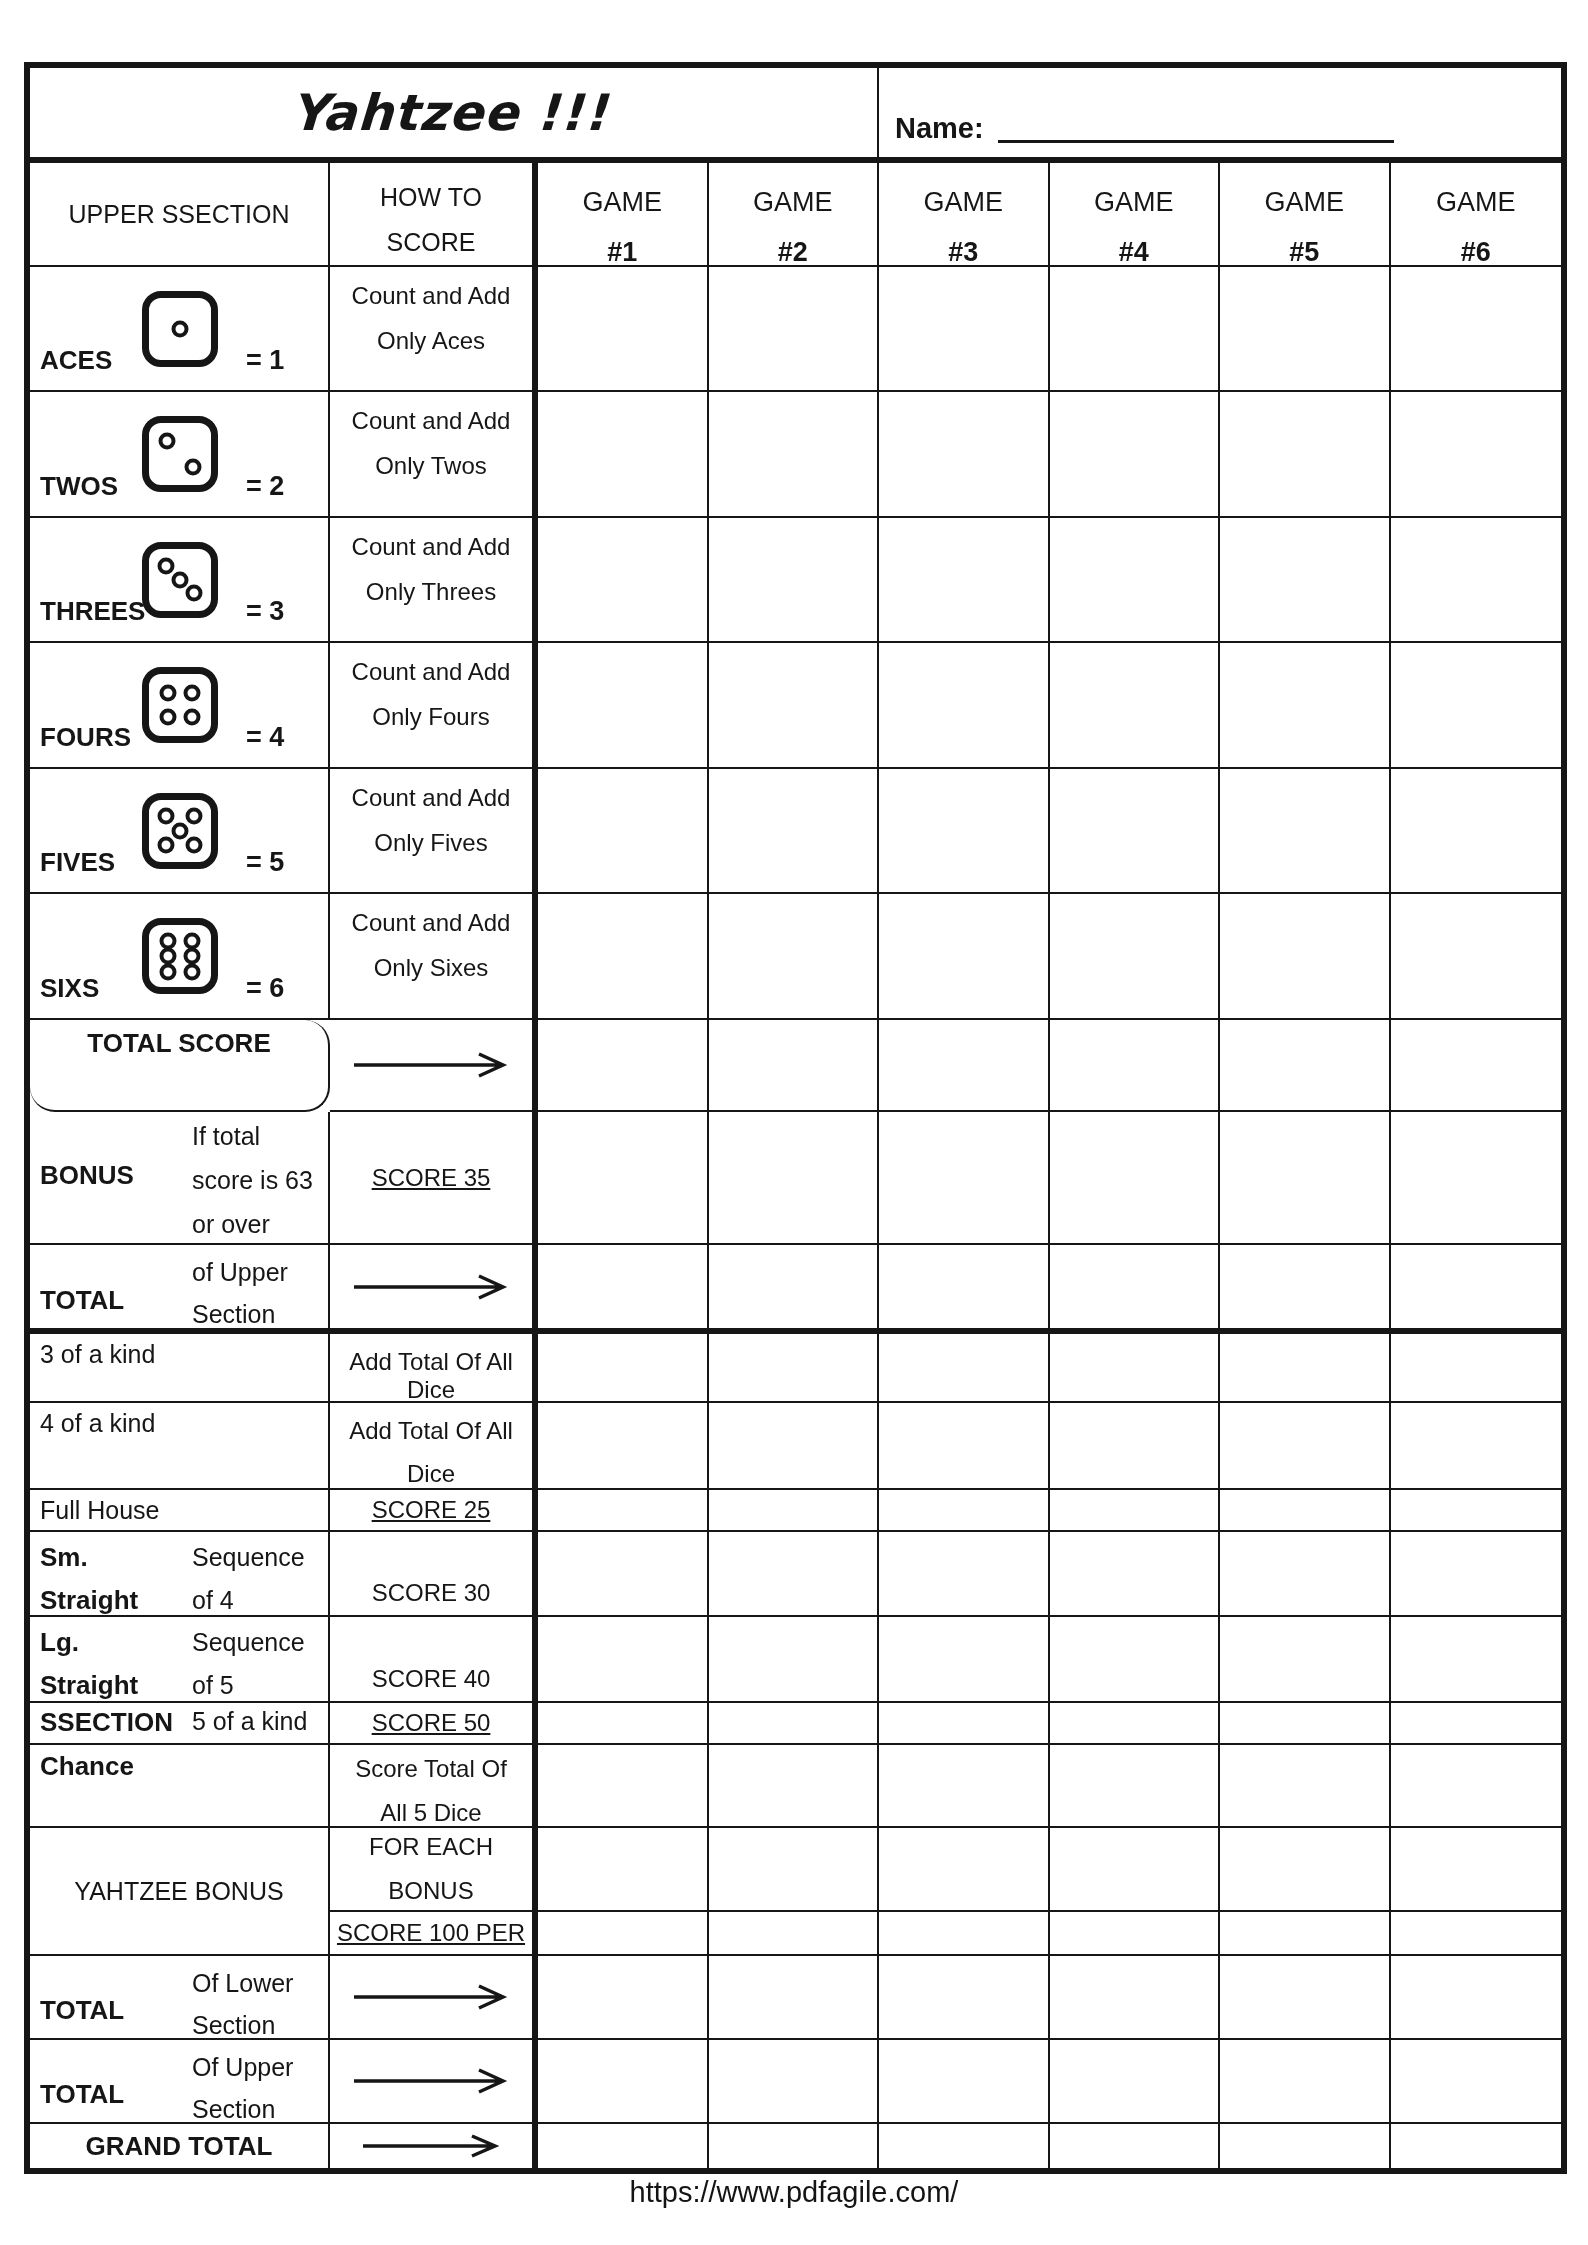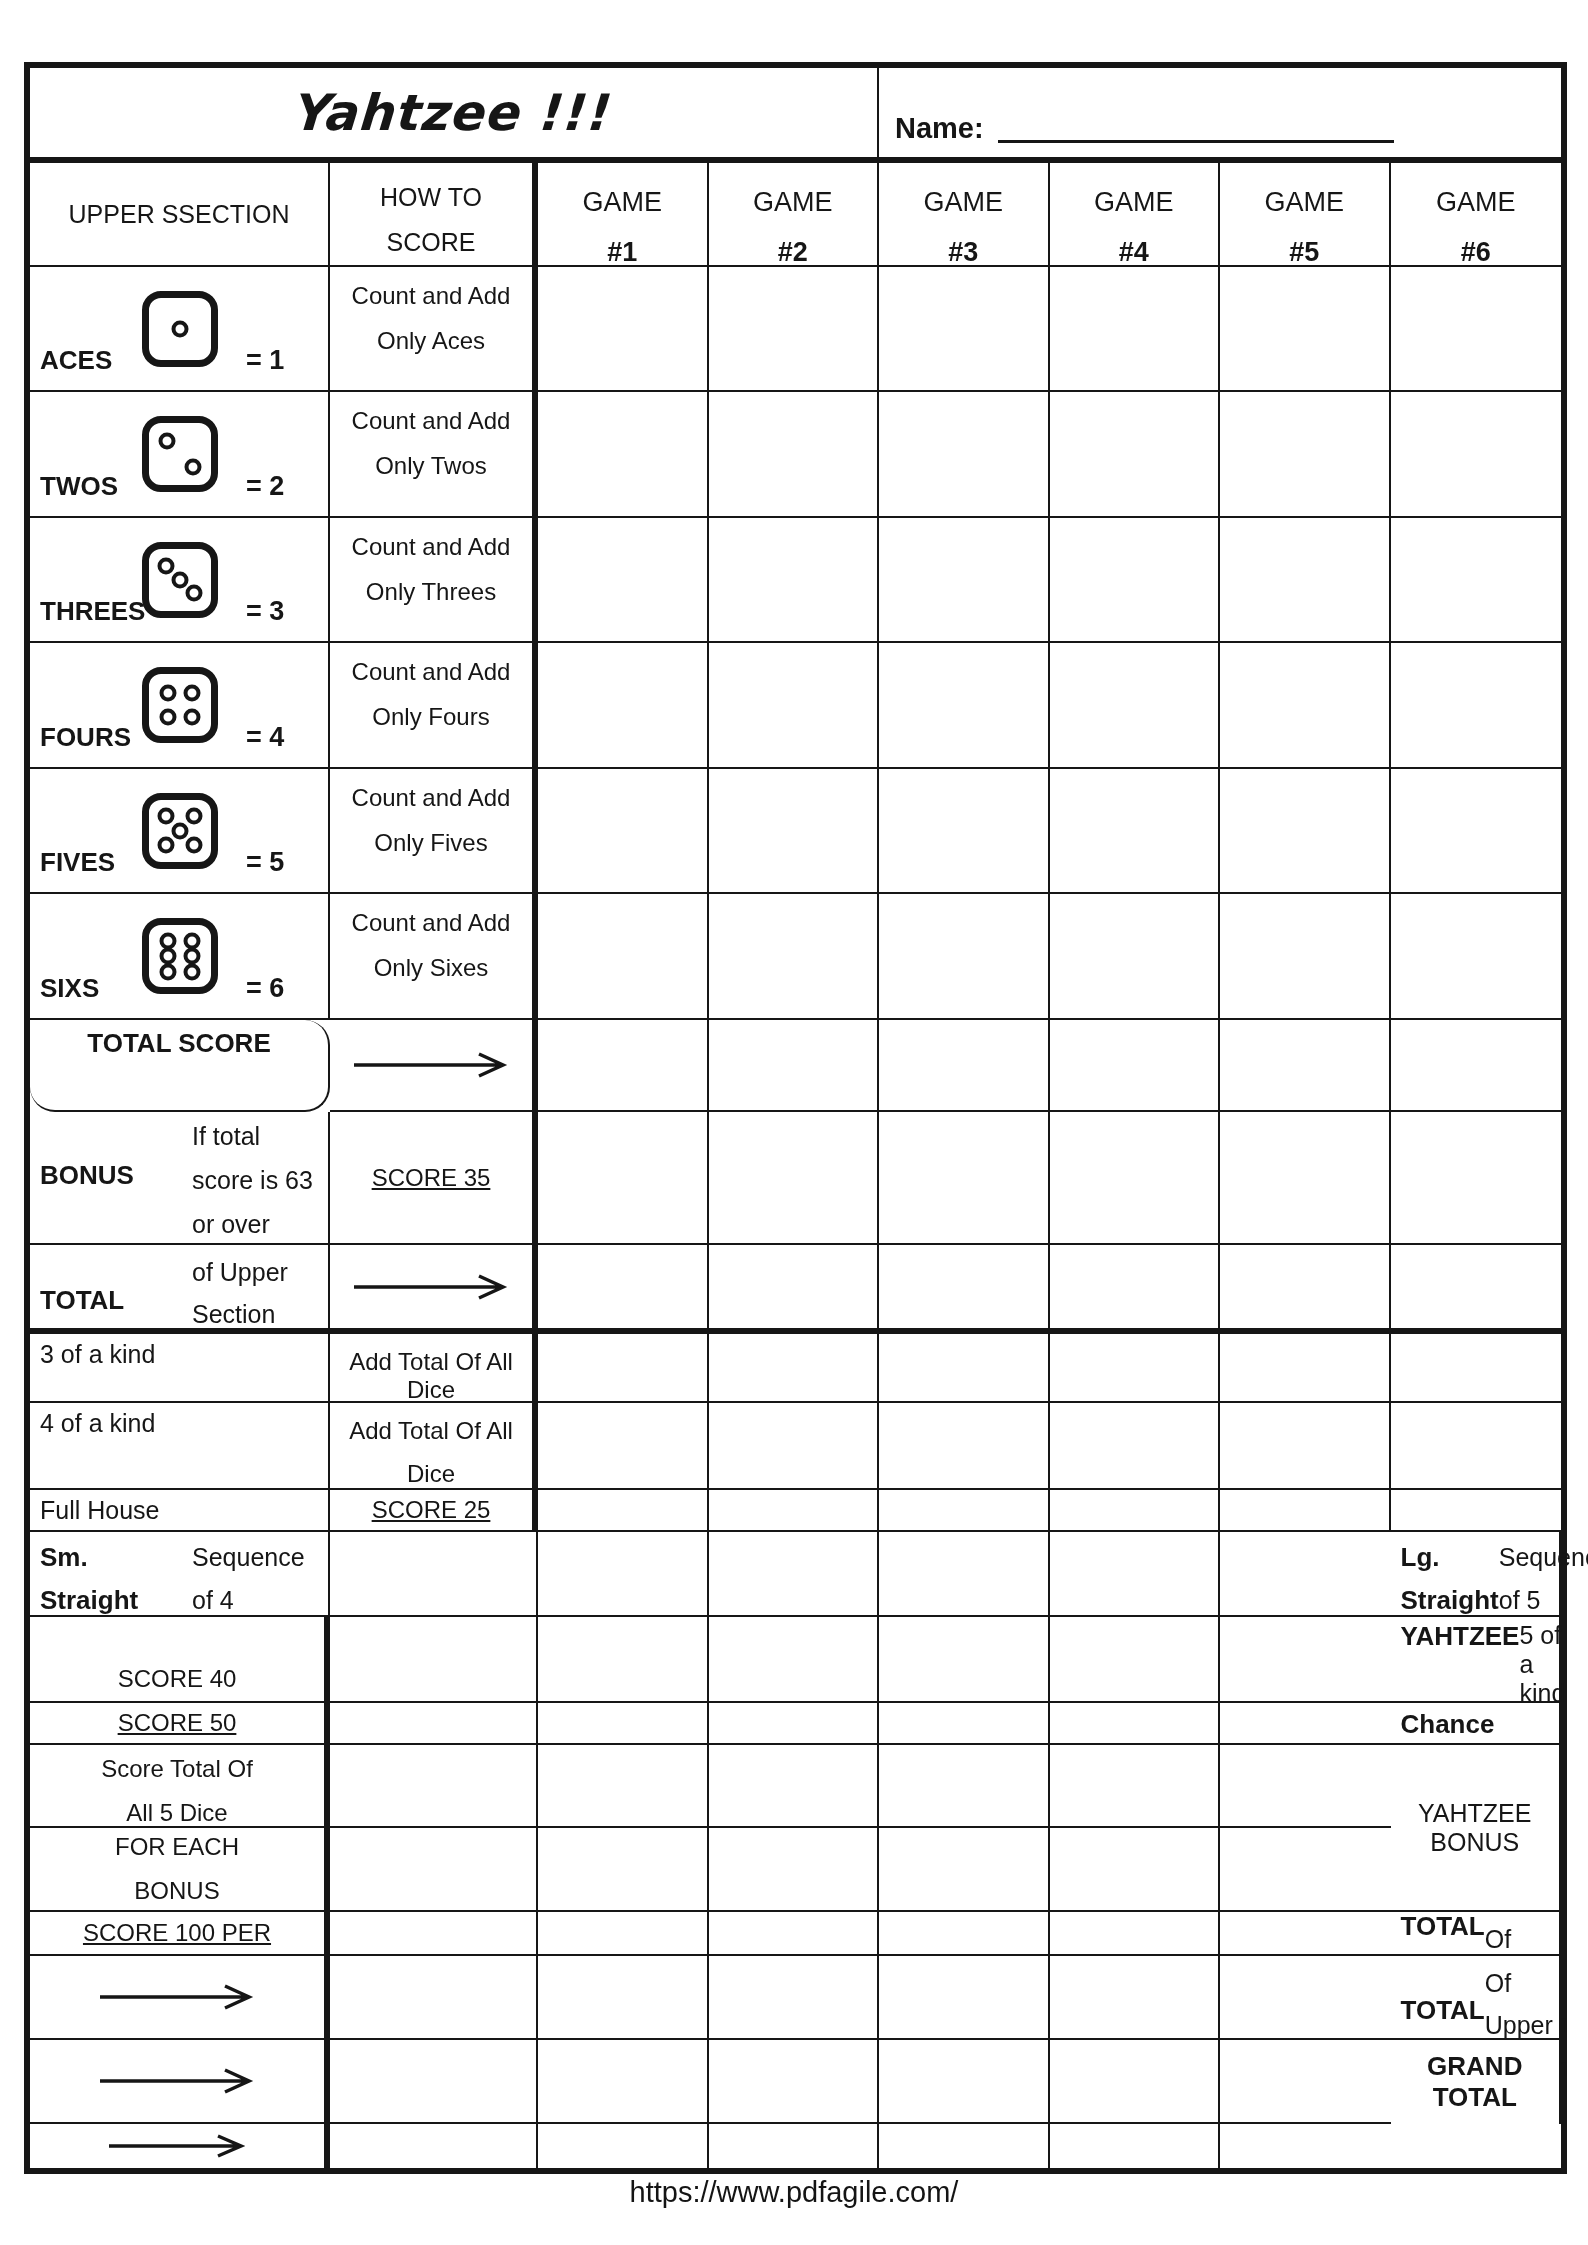--- a/index.html
+++ b/index.html
@@ -335,20 +335,23 @@
     <div class="cell split">
       <div class="split-l lh43">
         <div>Sm.</div>
         <div>Straight</div>
       </div>
       <div class="split-r lh43">
         <div>Sequence</div>
         <div>of 4</div>
       </div>
     </div>
+    <div class="cell how how-end">
+      <span>SCORE 30</span>
+    </div>
       <div class="cell game"></div>
       <div class="cell game"></div>
       <div class="cell game"></div>
       <div class="cell game"></div>
       <div class="cell game"></div>
       <div class="cell game noR"></div>
 
     <div class="cell split">
       <div class="split-l lh43">
         <div>Lg.</div>
@@ -363,21 +366,21 @@
       <span>SCORE 40</span>
     </div>
       <div class="cell game"></div>
       <div class="cell game"></div>
       <div class="cell game"></div>
       <div class="cell game"></div>
       <div class="cell game"></div>
       <div class="cell game noR"></div>
 
     <div class="cell split">
-      <div class="split-l pt4">YAHTZEE</div>
+      <div class="split-l pt4">SSECTION</div>
       <div class="split-r pt4">5 of a kind</div>
     </div>
     <div class="cell how how-center">
       <span>SCORE 50</span>
     </div>
       <div class="cell game"></div>
       <div class="cell game"></div>
       <div class="cell game"></div>
       <div class="cell game"></div>
       <div class="cell game"></div>

